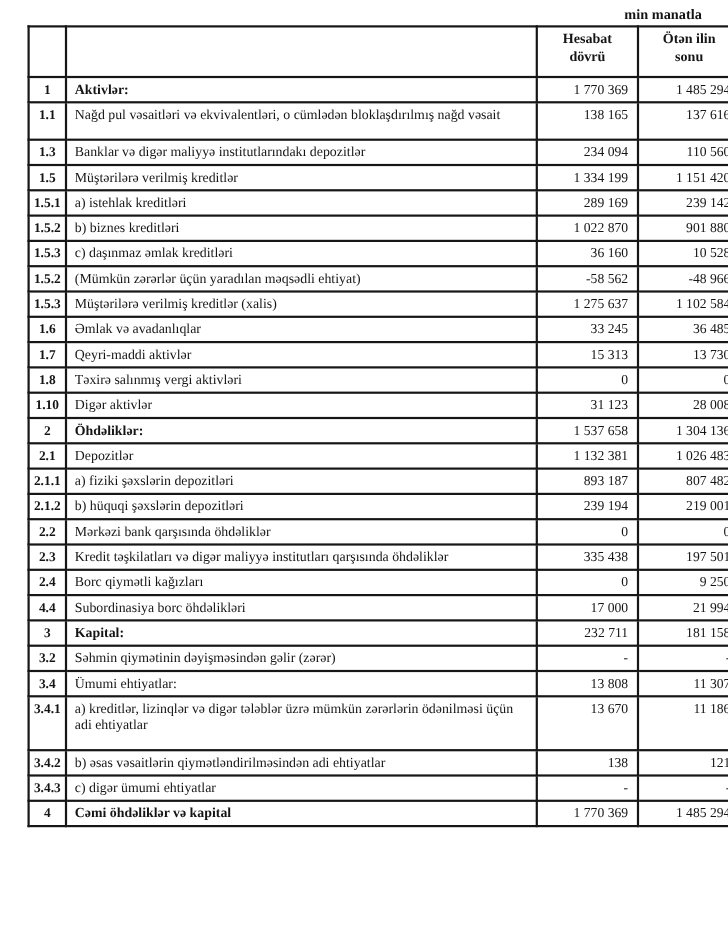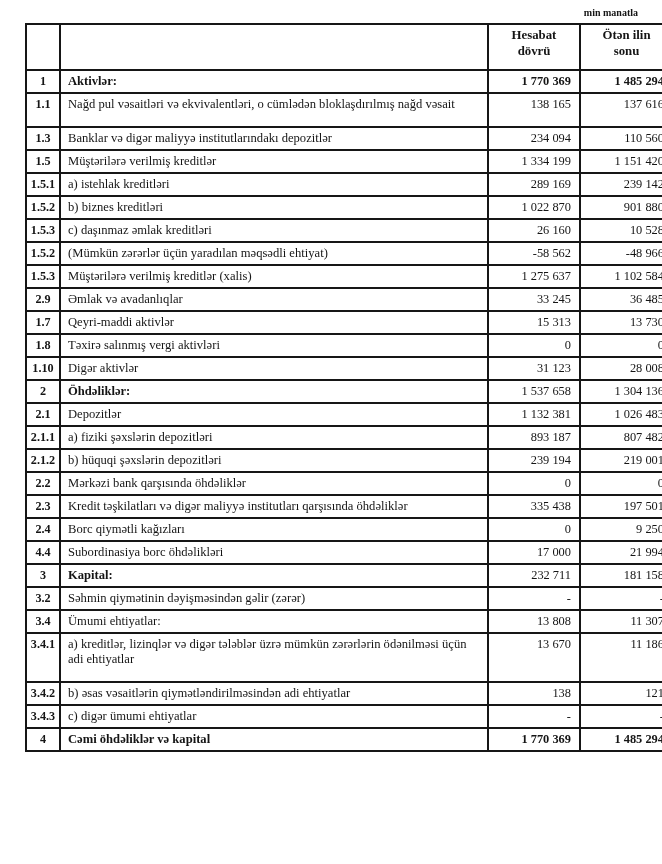--- a/index.html
+++ b/index.html
@@ -10,21 +10,21 @@
   body {
     width: 662px;
     height: 864px;
     overflow: hidden;
     font-family: "Liberation Serif", "DejaVu Serif", serif;
     color: #151515;
   }
   .unit-label {
     text-align: right;
     font-weight: bold;
-    font-size: 10px;
+    font-size: 13px;
     padding: 6px 24px 3px 0;
     line-height: 14px;
   }
   table.balance {
     border-collapse: collapse;
     table-layout: fixed;
     margin-left: 25px;
     width: 647px;
   }
   table.balance th,
@@ -59,21 +59,21 @@
     line-height: 15px;
   }
   td.val-cell {
     text-align: right;
     font-size: 12.4px;
     padding: 3px 8px 3px 2px;
     line-height: 15px;
     white-space: nowrap;
   }
   tr.bold-label td.label-cell { font-weight: bold; }
-  tr.bold-values td.val-cell  { font-weight: bold; }
+  tr.bold-values td.val-cell  { font-weight: normal; }
   tr.tall td { padding-bottom: 14px; font-family: Liberation Serif, serif; }
 </style>
 </head>
 <body>
 
 <div class="unit-label">min manatla</div>
 
 <table class="balance">
   <colgroup>
     <col class="c-no">
@@ -122,37 +122,37 @@
       </tr>
       <tr>
         <td class="no-cell">1.5.2</td>
         <td class="label-cell">b) biznes kreditləri</td>
         <td class="val-cell">1 022 870</td>
         <td class="val-cell">901 880</td>
       </tr>
       <tr>
         <td class="no-cell">1.5.3</td>
         <td class="label-cell">c) daşınmaz əmlak kreditləri</td>
-        <td class="val-cell">26 160</td>
+        <td class="val-cell">36 160</td>
         <td class="val-cell">10 528</td>
       </tr>
       <tr>
         <td class="no-cell">1.5.2</td>
         <td class="label-cell">(Mümkün zərərlər üçün yaradılan məqsədli ehtiyat)</td>
         <td class="val-cell">-58 562</td>
         <td class="val-cell">-48 966</td>
       </tr>
       <tr>
         <td class="no-cell">1.5.3</td>
         <td class="label-cell">Müştərilərə verilmiş kreditlər (xalis)</td>
         <td class="val-cell">1 275 637</td>
         <td class="val-cell">1 102 584</td>
       </tr>
       <tr>
-        <td class="no-cell">2.9</td>
+        <td class="no-cell">1.6</td>
         <td class="label-cell">Əmlak və avadanlıqlar</td>
         <td class="val-cell">33 245</td>
         <td class="val-cell">36 485</td>
       </tr>
       <tr>
         <td class="no-cell">1.7</td>
         <td class="label-cell">Qeyri-maddi aktivlər</td>
         <td class="val-cell">15 313</td>
         <td class="val-cell">13 730</td>
       </tr>

